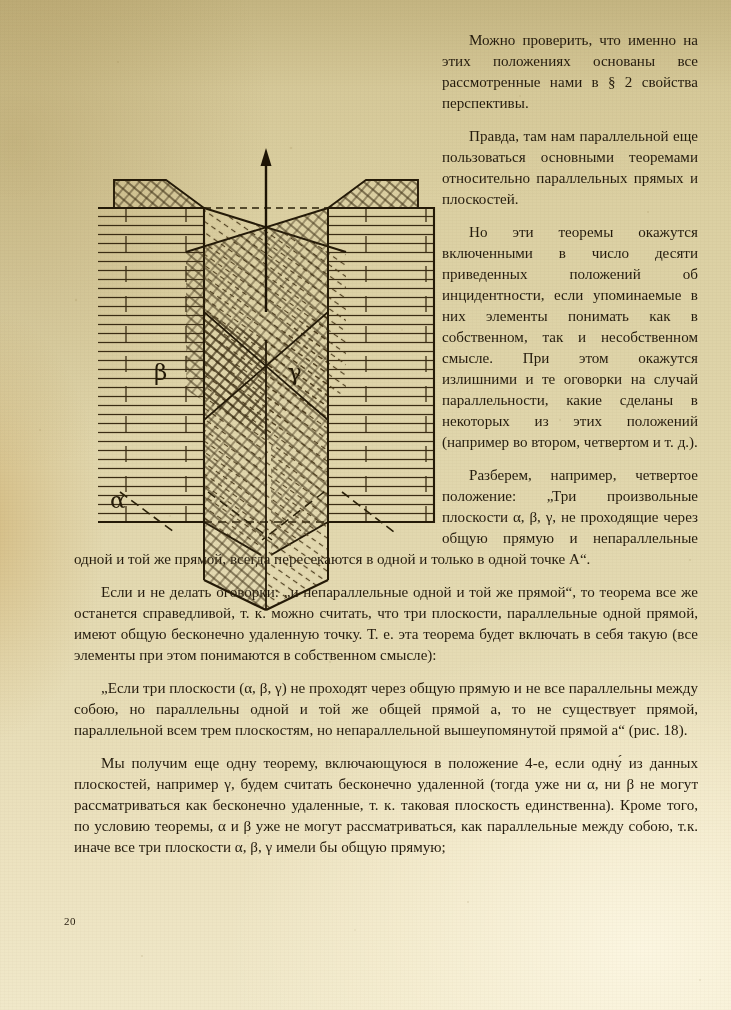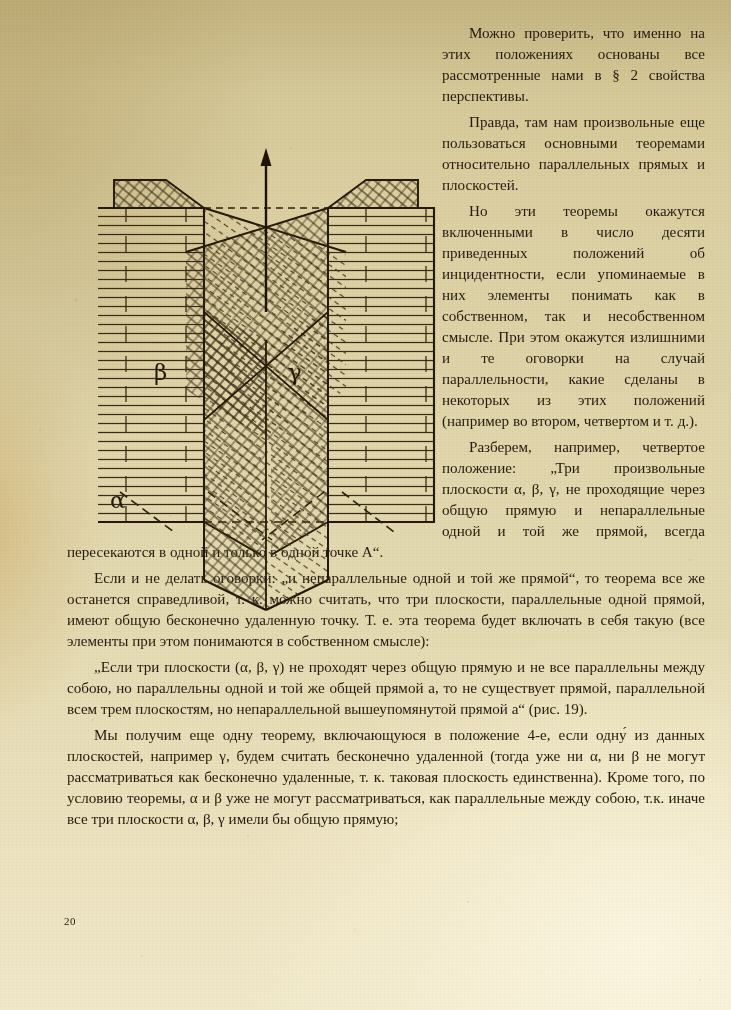--- a/index.html
+++ b/index.html
@@ -57,21 +57,21 @@
     position: absolute;
     left: 62px;
     top: 18px;
     width: 648px;
     font-size: 15.1px;
     line-height: 21.0px;
     text-align: justify;
     color: #241b0d;
   }
   .p {
-    margin: 5px;
+    margin: 12px;
     text-indent: 27px;
     text-align: justify;
     text-justify: inter-word;
   }
 
   
   #figure-float {
     float: left;
     width: 368px;
     height: 520px;
@@ -115,25 +115,25 @@
 </head>
 <body>
 
 <div id="page">
 
   <div id="textblock" class="softtext">
 
     <div id="figure-float"></div>
 
     <p class="p">Можно проверить, что именно на этих положениях основаны все рассмотренные нами в § 2 свойства перспективы.</p>
-    <p class="p">Правда, там нам произвольные еще пользоваться основными теоремами относительно параллельных прямых и плоскостей.</p>
+    <p class="p">Правда, там нам параллельной еще пользоваться основными теоремами относительно параллельных прямых и плоскостей.</p>
     <p class="p">Но эти теоремы окажутся включенными в число десяти приведенных положений об инцидентности, если упоминаемые в них элементы понимать как в собственном, так и несобственном смысле. При этом окажутся излишними и те оговорки на случай параллельности, какие сделаны в некоторых из этих положений (например во втором, четвертом и т. д.).</p>
     <p class="p">Разберем, например, четвертое положение: „Три произвольные плоскости α, β, γ, не проходящие через общую прямую и непараллельные одной и той же прямой, всегда пересекаются в одной и только в одной точке A“.</p>
     <p class="p">Если и не делать оговорки: „и непараллельные одной и той же прямой“, то теорема все же останется справедливой, т. к. можно считать, что три плоскости, параллельные одной прямой, имеют общую бесконечно удаленную точку. Т. е. эта теорема будет включать в себя такую (все элементы при этом понимаются в собственном смысле):</p>
-    <p class="p">„Если три плоскости (α, β, γ) не проходят через общую прямую и не все параллельны между собою, но параллельны одной и той же общей прямой a, то не существует прямой, параллельной всем трем плоскостям, но непараллельной вышеупомянутой прямой a“ (рис. 19).</p>
+    <p class="p">„Если три плоскости (α, β, γ) не проходят через общую прямую и не все параллельны между собою, но параллельны одной и той же общей прямой a, то не существует прямой, параллельной всем трем плоскостям, но непараллельной вышеупомянутой прямой a“ (рис. 18).</p>
     <p class="p">Мы получим еще одну теорему, включающуюся в положение 4-е, если одну́ из данных плоскостей, например γ, будем считать бесконечно удаленной (тогда уже ни α, ни β не могут рассматриваться как бесконечно удаленные, т. к. таковая плоскость единственна). Кроме того, по условию теоремы, α и β уже не могут рассматриваться, как параллельные между собою, т.к. иначе все три плоскости α, β, γ имели бы общую прямую;</p>
   </div>
 
   <div id="figure">
     <svg width="340" height="530" viewBox="0 0 340 530" xmlns="http://www.w3.org/2000/svg">
       <defs>
 
         <pattern id="hatchH" width="8" height="9" patternUnits="userSpaceOnUse">
           <rect width="8" height="9" fill="none"></rect>
           <line x1="0" y1="4.5" x2="8" y2="4.5" stroke="#3a2c14" stroke-width="1.25"></line>

